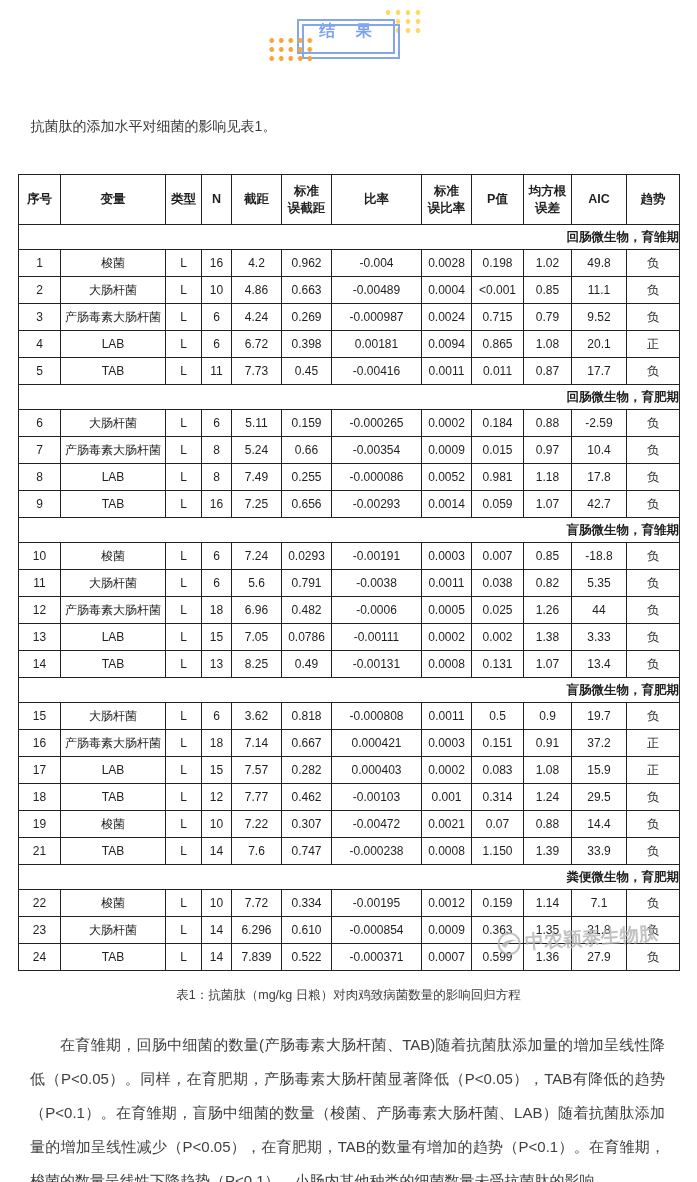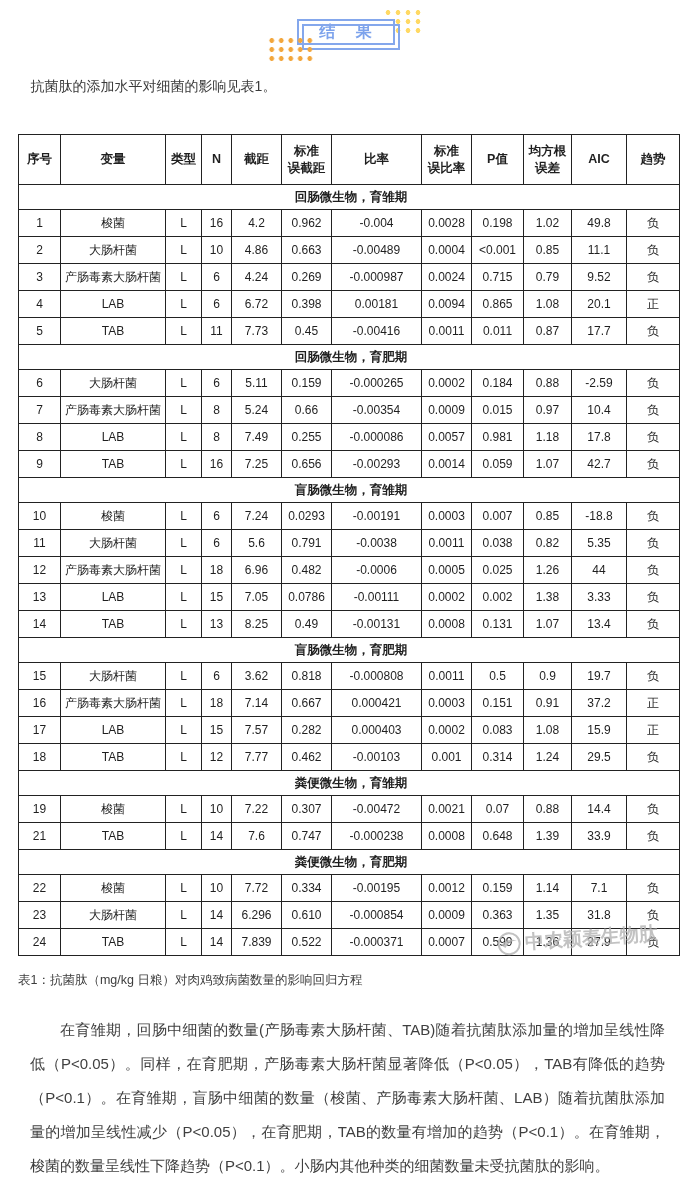--- a/index.html
+++ b/index.html
@@ -6,23 +6,23 @@
   html,body { margin:0; padding:0; }
   body {
     width:697px; height:1182px; background:#ffffff; position:relative;
     font-family:"Liberation Sans","DejaVu Sans",sans-serif; color:#333;
     overflow:hidden;
   }
 
   
   .badge-wrap { position:relative; width:124px; height:44px; margin:14px auto 0; }
   .badge-box {
-    position:absolute; left:10px; top:5px; width:98px; height:26px;
+    position:absolute; left:10px; top:5px; width:98px; height:35px;
     border:2px solid #84a7ec; background:#ffffff; z-index:1;
-    display:flex; align-items:center; justify-content:center;
+    display:flex; align-items:flex-start; justify-content:center;
   }
   .badge-box::after {
     content:""; position:absolute; left:3px; top:3px; width:100%; height:100%;
     border:2px solid #84a7ec; pointer-events:none;
   }
   .badge-label {
     font-size:16px; font-weight:bold; color:#7da3ec; letter-spacing:8px;
     padding-left:8px; 
   }
   .dots { position:absolute; }
@@ -32,42 +32,42 @@
     background-size:10px 9px;
   }
   .dots-bl {
     width:46px; height:27px; left:-20px; bottom:-5px; z-index:2;
     background-image:radial-gradient(circle,#f2a63c 2.1px,transparent 2.7px);
     background-size:9.5px 9px;
   }
 
   .content { padding:0 18px; }
 
-  .intro { margin-top:20px; font-size:14px; color:#3a3a3a; text-indent:0.9em; }
+  .intro { margin-top:60px; font-size:14px; color:#3a3a3a; text-indent:0.9em; }
 
   
   table.results {
     border-collapse:collapse; table-layout:fixed; width:661px; margin-top:38px;
     background:#fff;
   }
   table.results th, table.results td {
     border:1px solid #222; text-align:center; padding:0; color:#1f1f1f;
     overflow:hidden;
   }
   table.results th {
     height:50px; font-size:12.5px; font-weight:bold; line-height:1.35;
     white-space:pre-line;
   }
   table.results td.section {
-    text-align:center; font-weight:bold; font-size:12.5px; height:25px;
+    text-align:right; font-weight:bold; font-size:12.5px; height:25px;
     padding-left:4px;
   }
   table.results td.cell { height:27px; font-size:12px; }
 
-  .caption { margin-top:16px; font-size:12.5px; color:#3c3c3c; }
+  .caption { margin-top:16px; text-align:center; font-size:12.5px; color:#3c3c3c; }
 
   .para {
     margin-top:24px; padding:0 14px 0 12px; font-size:15px; line-height:34px;
     color:#3f3f3f; text-align:justify; text-indent:2em;
   }
 
   
   .watermark {
     position:absolute; left:496px; top:926px; z-index:3;
     display:flex; align-items:center; gap:3px;
@@ -230,21 +230,21 @@
           <td class="cell">负</td>
         </tr>
         <tr>
           <td class="cell">8</td>
           <td class="cell">LAB</td>
           <td class="cell">L</td>
           <td class="cell">8</td>
           <td class="cell">7.49</td>
           <td class="cell">0.255</td>
           <td class="cell">-0.000086</td>
-          <td class="cell">0.0057</td>
+          <td class="cell">0.0052</td>
           <td class="cell">0.981</td>
           <td class="cell">1.18</td>
           <td class="cell">17.8</td>
           <td class="cell">负</td>
         </tr>
         <tr>
           <td class="cell">9</td>
           <td class="cell">TAB</td>
           <td class="cell">L</td>
           <td class="cell">16</td>
@@ -383,23 +383,20 @@
           <td class="cell">7.77</td>
           <td class="cell">0.462</td>
           <td class="cell">-0.00103</td>
           <td class="cell">0.001</td>
           <td class="cell">0.314</td>
           <td class="cell">1.24</td>
           <td class="cell">29.5</td>
           <td class="cell">负</td>
         </tr>
         <tr>
-          <td colspan="12" class="section">粪便微生物，育雏期</td>
-        </tr>
-        <tr>
           <td class="cell">19</td>
           <td class="cell">梭菌</td>
           <td class="cell">L</td>
           <td class="cell">10</td>
           <td class="cell">7.22</td>
           <td class="cell">0.307</td>
           <td class="cell">-0.00472</td>
           <td class="cell">0.0021</td>
           <td class="cell">0.07</td>
           <td class="cell">0.88</td>
@@ -408,21 +405,21 @@
         </tr>
         <tr>
           <td class="cell">21</td>
           <td class="cell">TAB</td>
           <td class="cell">L</td>
           <td class="cell">14</td>
           <td class="cell">7.6</td>
           <td class="cell">0.747</td>
           <td class="cell">-0.000238</td>
           <td class="cell">0.0008</td>
-          <td class="cell">0.648</td>
+          <td class="cell">1.150</td>
           <td class="cell">1.39</td>
           <td class="cell">33.9</td>
           <td class="cell">负</td>
         </tr>
         <tr>
           <td colspan="12" class="section">粪便微生物，育肥期</td>
         </tr>
         <tr>
           <td class="cell">22</td>
           <td class="cell">梭菌</td>

